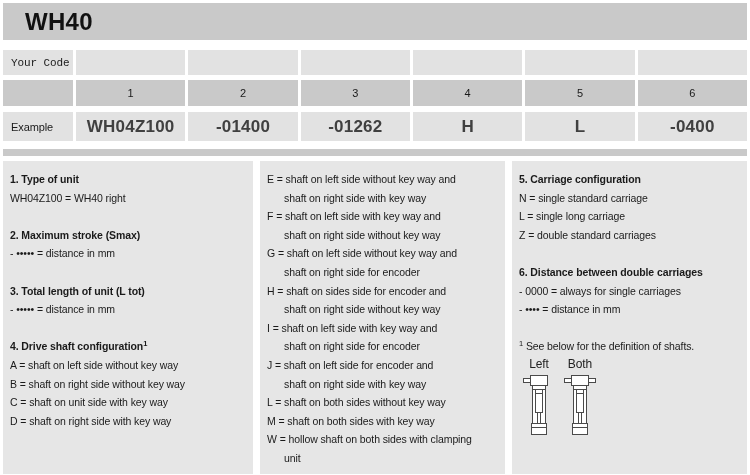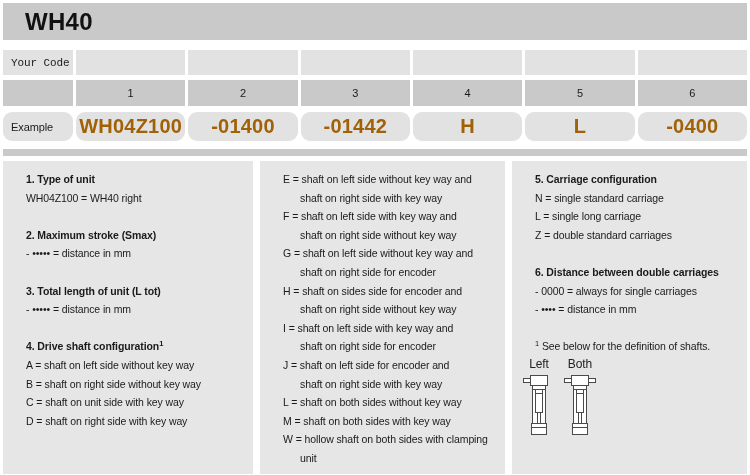--- a/index.html
+++ b/index.html
@@ -30,49 +30,49 @@
     grid-template-columns:70px repeat(6, 1fr);
     column-gap:3px;
   }
   .row-yourcode { margin-bottom:5px; }
   .row-numbers  { margin-bottom:6px; }
   .cell { display:flex; align-items:center; justify-content:center; }
   .cell-light { background:#e2e2e2; }
   .cell-mid   { background:#c9c9c9; }
   .row-yourcode .cell { height:25px;font-family:Liberation Mono, monospace; }
   .row-numbers  .cell { height:26px; }
-  .row-example  .cell { height:29px;border-radius:9px; }
+  .row-example  .cell { height:29px; }
   .cell-label {
     justify-content:flex-start; padding-left:8px;
     font-size:11px; letter-spacing:-0.1px;
   }
   .cell-num { font-size:11px; }
   .cell-example {
-    font-size:20px; font-weight:bold; color:#a16207;
+    font-size:17px; font-weight:bold; color:#404040;
     letter-spacing:0.2px;
   }
 
   
   .divider { height:7px; background:#c9c9c9; margin:8px 0 5px 0; }
 
   
   .panels {
     display:grid;
     grid-template-columns:250px 245px auto;
     column-gap:7px;
     height:313px;
   }
   .panel {
     background:#e6e6e6;
     padding:9px 4px 0 7px;
     font-size:10.5px; line-height:18.6px;
     letter-spacing:-0.1px;
     overflow:hidden;
   }
-  .panel .line { white-space:nowrap;margin-left:16px; }
+  .panel .line { white-space:nowrap; }
   .hd { font-weight:bold; }
   .gap { margin-top:18.6px; }
   .ind { padding-left:17px; }
   sup { font-size:7.5px; vertical-align:super; line-height:0; }
 
   
   .diagram { display:flex; gap:5px; margin-top:2px; padding-left:2px; }
   .unit { width:36px; }
   .unit-label {
     font-size:12px; line-height:12px; color:#222;
@@ -106,21 +106,21 @@
     <div class="cell cell-mid cell-num">3</div>
     <div class="cell cell-mid cell-num">4</div>
     <div class="cell cell-mid cell-num">5</div>
     <div class="cell cell-mid cell-num">6</div>
   </div>
 
   <div class="row row-example">
     <div class="cell cell-light cell-label">Example</div>
     <div class="cell cell-light cell-example">WH04Z100</div>
     <div class="cell cell-light cell-example">-01400</div>
-    <div class="cell cell-light cell-example">-01442</div>
+    <div class="cell cell-light cell-example">-01262</div>
     <div class="cell cell-light cell-example">H</div>
     <div class="cell cell-light cell-example">L</div>
     <div class="cell cell-light cell-example">-0400</div>
   </div>
 
   <div class="divider"></div>
 
   <div class="panels">
 
     <div class="panel">

